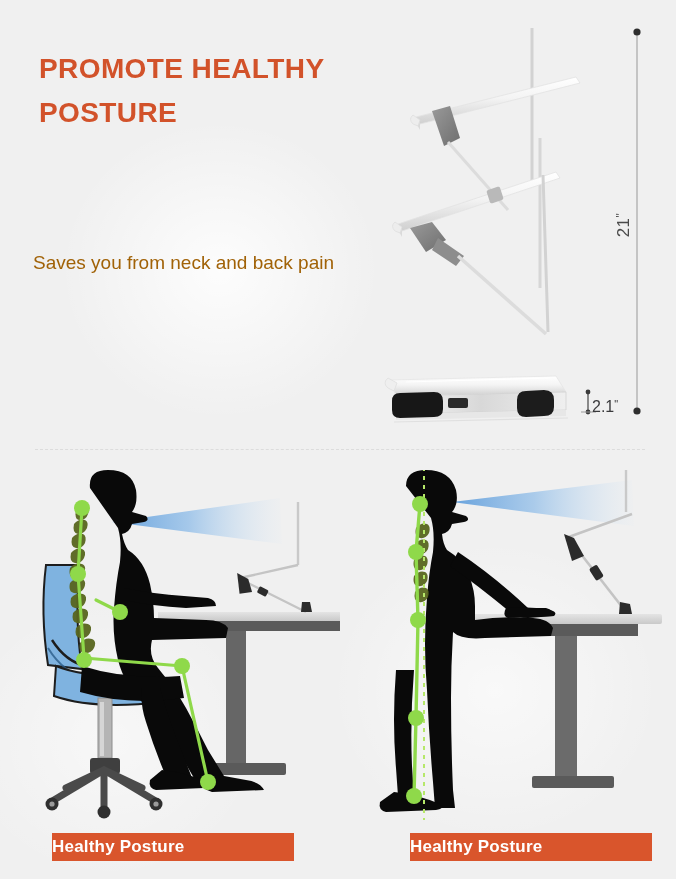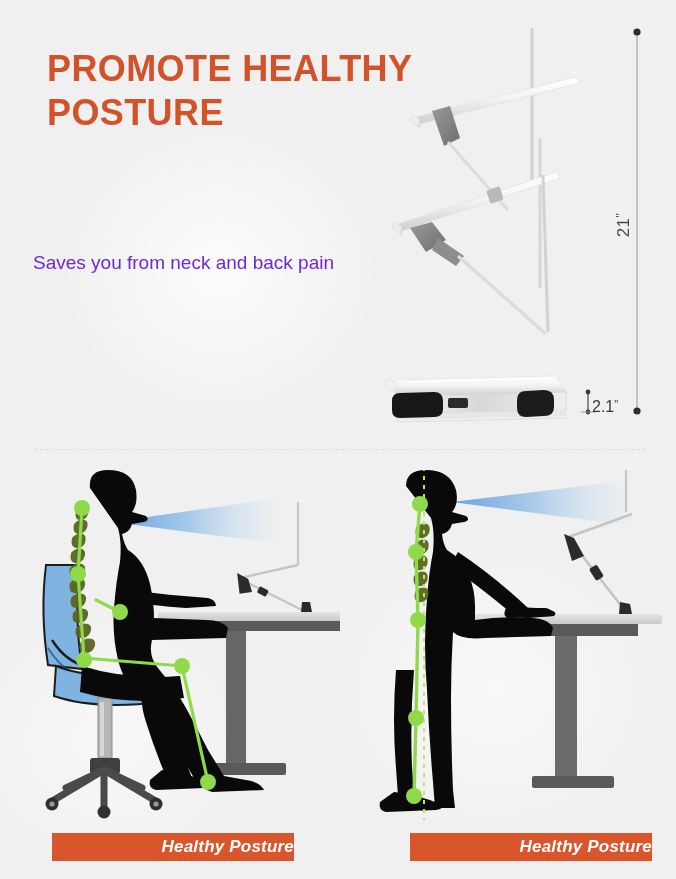--- a/index.html
+++ b/index.html
@@ -14,30 +14,30 @@
   .bg-glow{position:absolute;border-radius:50%;pointer-events:none;}
   .bg-glow.g1{left:60px;top:120px;width:320px;height:300px;
     background:radial-gradient(closest-side,rgba(255,255,255,.85),rgba(255,255,255,0));}
   .bg-glow.g2{left:330px;top:540px;width:330px;height:300px;
     background:radial-gradient(closest-side,rgba(255,255,255,.6),rgba(255,255,255,0));}
   .bg-glow.g3{left:-40px;top:600px;width:300px;height:280px;
     background:radial-gradient(closest-side,rgba(255,255,255,.5),rgba(255,255,255,0));}
 
   .headline{
     position:absolute;left:39px;top:47px;width:470px;
-    color:#d2522a;font-weight:bold;font-size:36px;line-height:44px;
-    letter-spacing:.4px;white-space:pre-line;margin-left:8px;
+    color:#d2522a;font-weight:bold;font-size:28px;line-height:44px;
+    letter-spacing:.4px;white-space:pre-line;
   }
   .sub1{
     position:absolute;left:33px;top:184px;width:380px;
     color:#3a3a3c;font-size:19px;line-height:26px;white-space:pre-line;
   }
   .sub2{
     position:absolute;left:33px;top:250px;width:420px;
-    color:#6d28d9;font-size:19px;line-height:26px;
+    color:#a16207;font-size:19px;line-height:26px;
   }
 
   .divider{
     position:absolute;left:35px;top:449px;width:610px;height:0;
     border-top:1px dashed #dcdcdc;
   }
 
   
   .dim-21{
     position:absolute;left:612px;top:215px;
@@ -48,21 +48,21 @@
   .dim-21b{
     position:absolute;left:592px;top:398px;
     color:#3a3a3c;font-size:16px;white-space:nowrap;
   }
   .dim-21b .unit{font-size:11px;vertical-align:top;}
 
   .banner{
     position:absolute;top:833px;height:28px;
     background:#d9552c;color:#ffffff;
     font-size:17px;font-weight:bold;letter-spacing:.2px;
-    display:flex;align-items:center;justify-content:flex-end;font-style:italic;
+    display:flex;align-items:center;justify-content:flex-start;
   }
   .banner.left{left:52px;width:242px;}
   .banner.right{left:410px;width:242px;}
 
   svg{display:block;}
   .abs{position:absolute;}
 </style>
 </head>
 <body>
 

